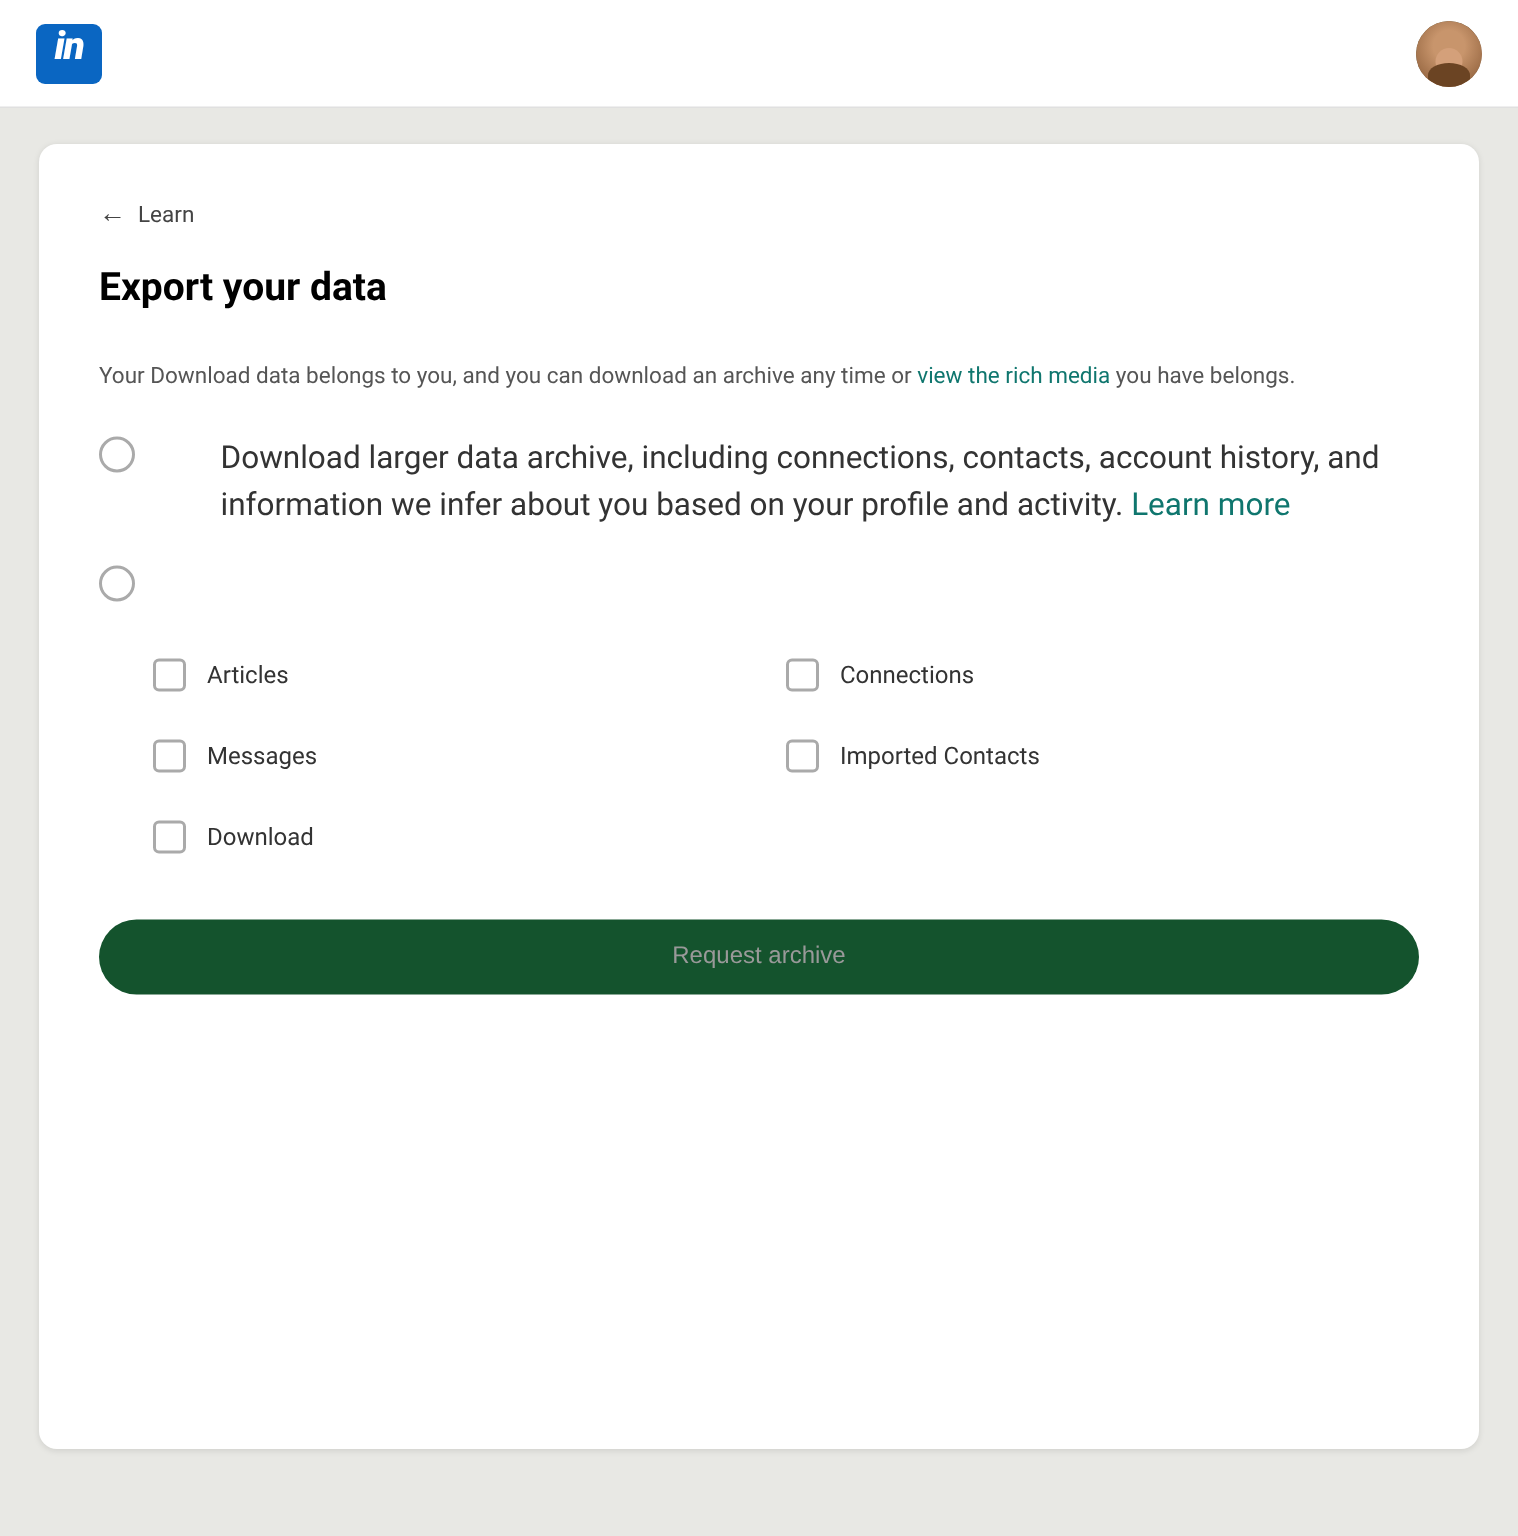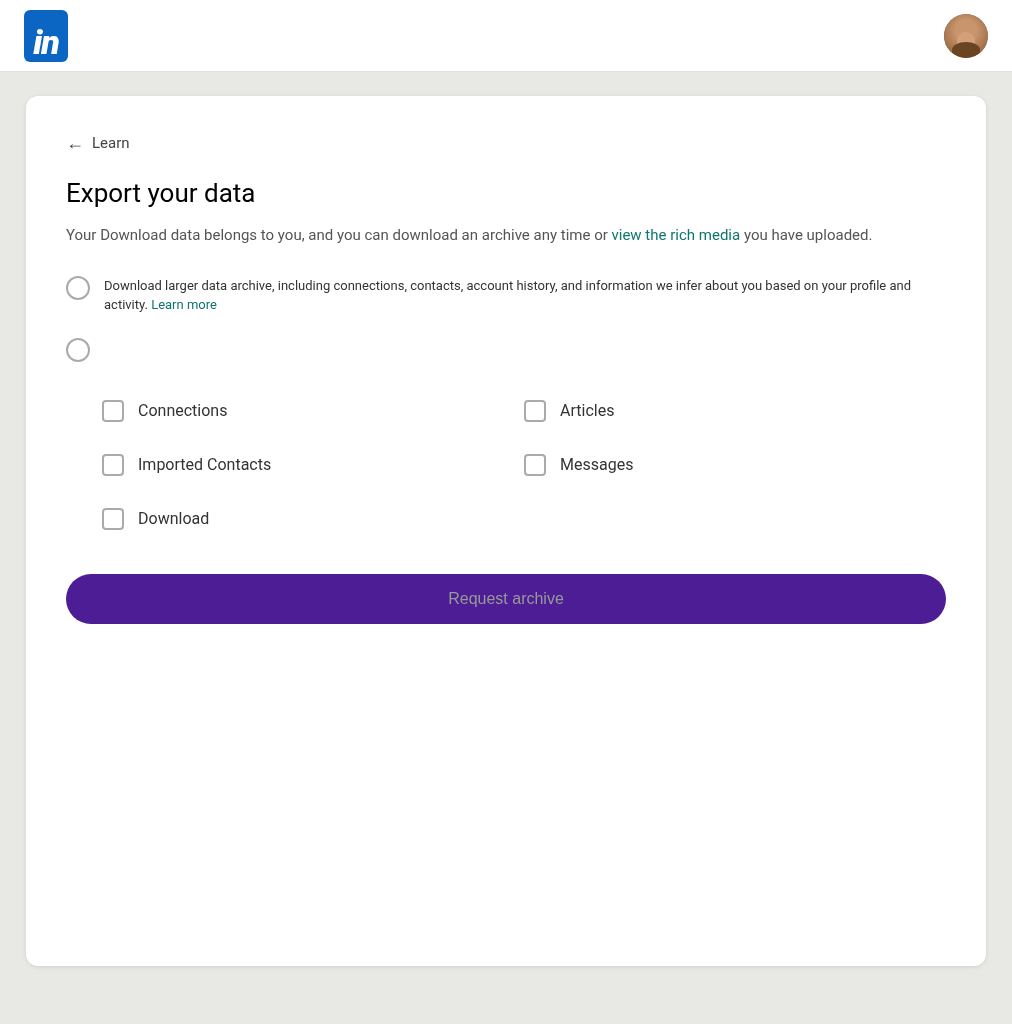--- a/index.html
+++ b/index.html
@@ -17,29 +17,29 @@
       display: flex;
       align-items: center;
       justify-content: space-between;
       padding: 10px 24px;
       border-bottom: 1px solid #e0e0e0;
       height: 72px;
     }
 
     .linkedin-logo {
       width: 44px;
-      height: 52px;
+      height: 40px;
       background-color: #0a66c2;
       border-radius: 6px;
       display: flex;
-      align-items: flex-end;
+      align-items: flex-start;
       justify-content: center;
       color: white;
       font-weight: 900;
-      font-size: 34px;
+      font-size: 26px;
       font-style: italic;
       letter-spacing: -1px;
     }
 
     .avatar {
       width: 44px;
       height: 44px;
       border-radius: 50%;
       background: linear-gradient(145deg, #8B6F47 0%, #6B4F32 40%, #A0785A 70%, #7A5C3E 100%);
       overflow: hidden;
@@ -111,23 +111,23 @@
     }
 
     .back-arrow {
       font-size: 18px;
       color: #444;
     }
 
     
     .page-title {
       font-size: 26px;
-      font-weight: 400;
+      font-weight: 700;
       color: #000000;
-      margin-bottom: 16px;
+      margin-bottom: 32px;
     }
 
     
     .description {
       font-size: 15px;
       color: #555;
       line-height: 1.5;
       margin-bottom: 28px;
     }
 
@@ -149,24 +149,25 @@
       height: 24px;
       border-radius: 50%;
       border: 2px solid #aaa;
       flex-shrink: 0;
       margin-top: 1px;
       cursor: pointer;
       background: white;
     }
 
     .radio-label {
-      font-size: 13px;
+      font-size: 21px;
       color: #333;
       line-height: 1.5;
       padding-top: 1px;
+      margin-left: 43px;
     }
 
     
     .checkbox-grid {
       display: grid;
       grid-template-columns: 1fr 1fr;
       gap: 0;
       margin-left: 36px;
       margin-top: 8px;
     }
@@ -190,21 +191,21 @@
 
     .checkbox-label {
       font-size: 16px;
       color: #333;
     }
 
     
     .request-btn {
       width: 100%;
       padding: 16px;
-      background-color: #4c1d95;
+      background-color: #14532d;
       border: none;
       border-radius: 28px;
       font-size: 16px;
       color: #999;
       cursor: not-allowed;
       margin-top: 28px;
       text-align: center;
     }
   </style>
 </head>
@@ -228,54 +229,54 @@
       <span>Learn</span>
     </a>
 
     
     <h1 class="page-title">Export your data</h1>
 
     
     <p class="description">
       <span>Your Download data belongs to you, and you can download an archive any time or</span>
       <a class="link">view the rich media</a>
-      <span>you have uploaded.</span>
+      <span>you have belongs.</span>
     </p>
 
     
     <div class="radio-option">
       <div class="radio-circle"></div>
       <div class="radio-label">
         <span>Download larger data archive, including connections, contacts, account history, and information we infer about you based on your profile and activity.</span>
         <a class="link"> Learn more</a>
       </div>
     </div>
 
     
     <div class="radio-option">
       <div class="radio-circle"></div>
     </div>
 
     
     <div class="checkbox-grid">
       <div class="checkbox-item">
         <div class="checkbox-box"></div>
+        <span class="checkbox-label">Articles</span>
+      </div>
+      <div class="checkbox-item">
+        <div class="checkbox-box"></div>
         <span class="checkbox-label">Connections</span>
       </div>
       <div class="checkbox-item">
         <div class="checkbox-box"></div>
-        <span class="checkbox-label">Articles</span>
+        <span class="checkbox-label">Messages</span>
       </div>
       <div class="checkbox-item">
         <div class="checkbox-box"></div>
         <span class="checkbox-label">Imported Contacts</span>
-      </div>
-      <div class="checkbox-item">
-        <div class="checkbox-box"></div>
-        <span class="checkbox-label">Messages</span>
       </div>
       <div class="checkbox-item">
         <div class="checkbox-box"></div>
         <span class="checkbox-label">Download</span>
       </div>
     </div>
 
     
     <button class="request-btn" disabled="">Request archive</button>
 

